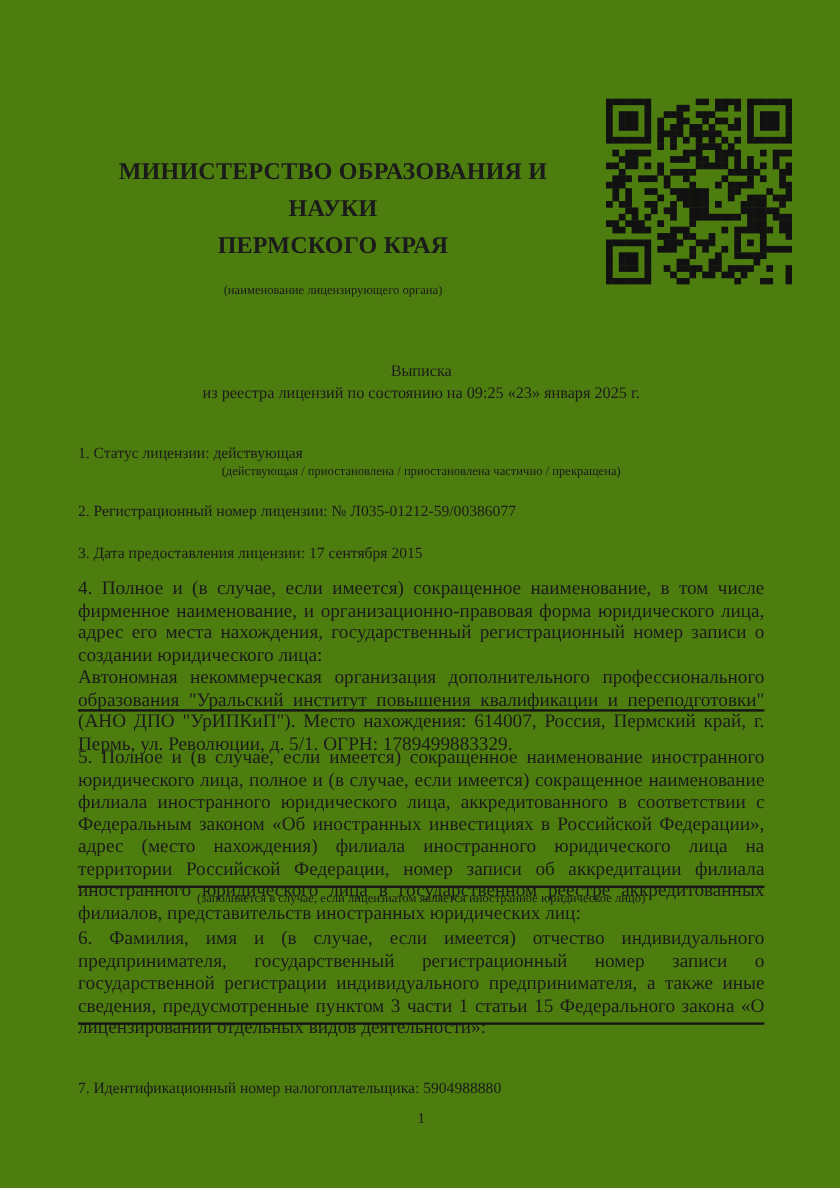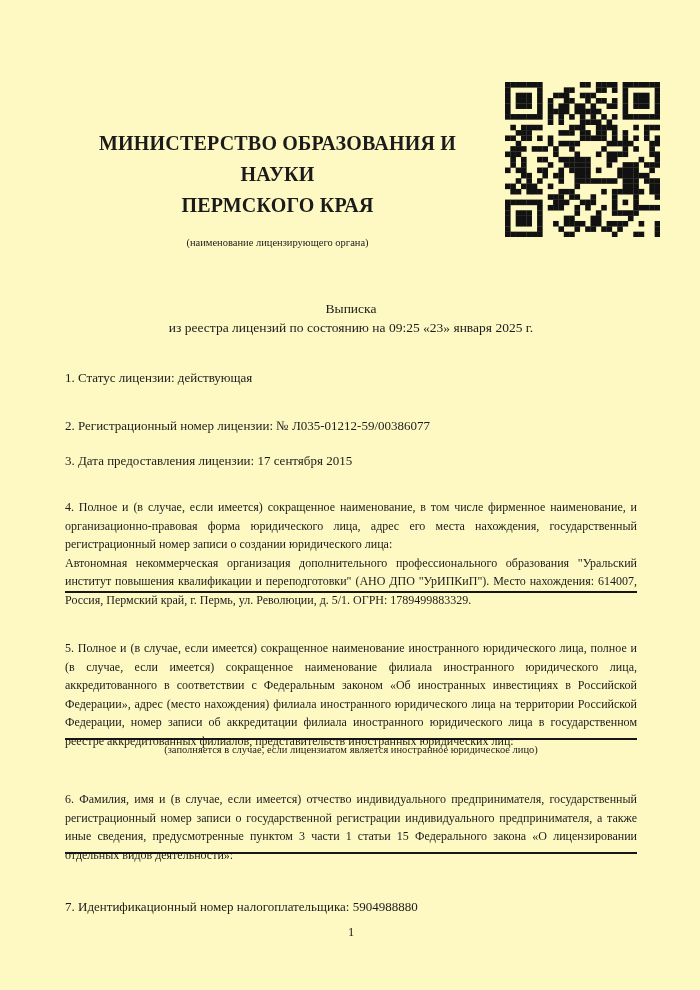--- a/index.html
+++ b/index.html
@@ -1,20 +1,20 @@
 <!DOCTYPE html>
 <html lang="ru"><head>
 <meta charset="utf-8">
 <style>
   html, body { margin: 0; padding: 0; background: #ffffff; }
   .page {
     position: relative;
     width: 700px;
     height: 990px;
-    background: #fef9c3;
+    background: #4d7c0f;
     color: #1b1b1b;
     font-family: "Liberation Serif", "DejaVu Serif", serif;
     overflow: hidden;
   }
   .abs { position: absolute; left: 65px; width: 572px; }
 
   
   .header-text {
     position: absolute;
     left: 65px; top: 128px;
@@ -42,25 +42,24 @@
   .doc-title {
     top: 299px;
     text-align: center;
     font-size: 13.5px;
     line-height: 19px;
   }
 
   
   .line-item { font-size: 13px; line-height: 17px; }
   .para {
-    font-size: 12px;
+    font-size: 16px;
     line-height: 18.5px;
     text-align: justify;
     text-align-last: left;
-    margin-top: 16px;
   }
   .para p { margin: 0; }
   .caption {
     text-align: center;
     font-size: 10.5px;
     line-height: 12px;
   }
   .rule { border-top: 2px solid #161616; height: 0; }
 
   .page-number {
@@ -495,20 +494,21 @@
         <rect x="149.66" y="149.66" width="5.59" height="5.59"></rect>
       </svg>
   </div>
 
   <div class="abs doc-title">
     <div>Выписка</div>
     <div>из реестра лицензий по состоянию на 09:25 «23» января 2025 г.</div>
   </div>
 
   <div class="abs line-item" style="top:369px">1. Статус лицензии: действующая</div>
+  <div class="abs caption" style="top:388px">(действующая / приостановлена / приостановлена частично / прекращена)</div>
 
   <div class="abs line-item" style="top:417px">2. Регистрационный номер лицензии: № Л035-01212-59/00386077</div>
 
   <div class="abs line-item" style="top:452px">3. Дата предоставления лицензии: 17 сентября 2015</div>
 
   <div class="abs para" style="top:482px">
     <p>4. Полное и (в случае, если имеется) сокращенное наименование, в том числе фирменное наименование, и организационно-правовая форма юридического лица, адрес его места нахождения, государственный регистрационный номер записи о создании юридического лица:</p>
     <p>Автономная некоммерческая организация дополнительного профессионального образования "Уральский институт повышения квалификации и переподготовки" (АНО ДПО "УрИПКиП"). Место нахождения: 614007, Россия, Пермский край, г. Пермь, ул. Революции, д. 5/1. ОГРН: 1789499883329.</p>
   </div>
   <div class="abs rule" style="top:591px"></div>

